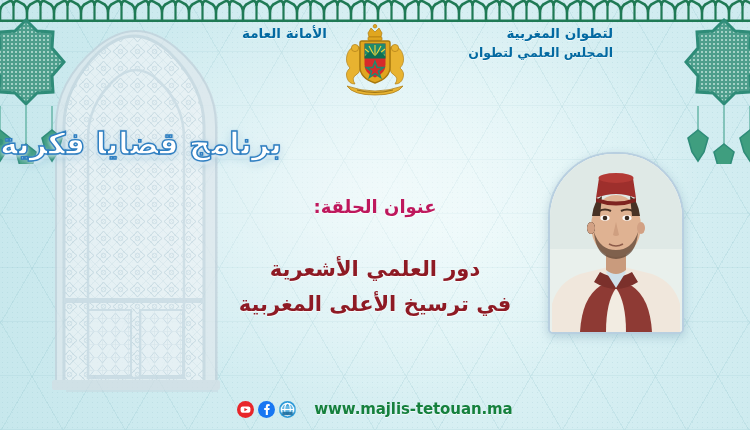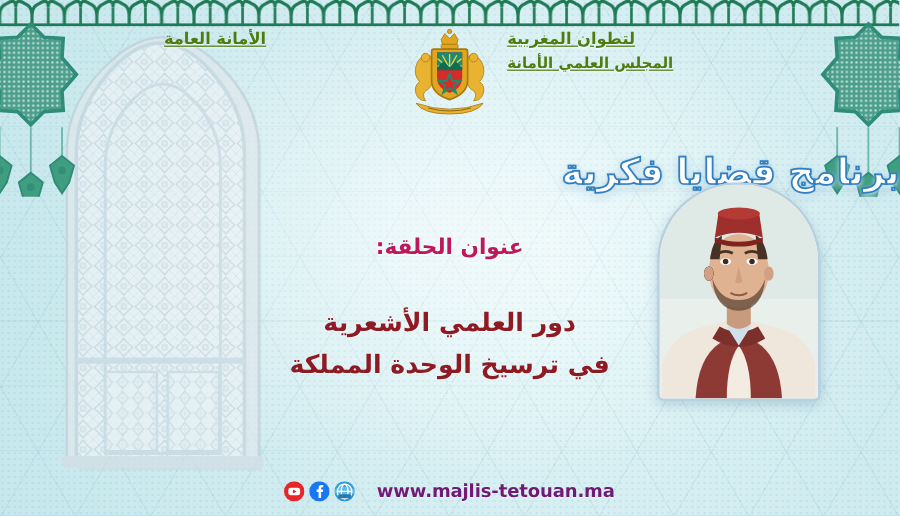--- a/index.html
+++ b/index.html
@@ -62,36 +62,35 @@
 
   
   .header{
     position:absolute;top:24px;left:0;right:0;
     display:flex;align-items:flex-start;justify-content:center;
     gap:8px;
     pointer-events:none;
   }
   .hdr-col{
     width:190px;
-    text-align:left;
-    color:#4d7c0f;
+    text-align:right;
+    color:#0369a1;
     line-height:1.45;
     font-size:13.5px;
     font-weight:700;
     text-shadow:0 1px 0 rgba(255,255,255,.55);
-    text-decoration:underline;
   }
   .hdr-col .l2{font-size:12.5px;letter-spacing:-.3px;}
   .emblem{width:80px;height:82px;flex:0 0 80px;margin-top:-4px;}
   .emblem svg{display:block;width:100%;height:100%;}
 
   
   .program-title{
     position:absolute;top:126px;left:0;right:0;
-    text-align:right;
+    text-align:left;
     font-size:30px;
     font-weight:800;
     color:#ffffff;
     letter-spacing:.5px;
     -webkit-text-stroke:1.4px #2f7fc1;
     text-shadow:
       0 0 2px #2f7fc1,
       0 2px 4px rgba(255,255,255,.9),
       0 3px 8px rgba(120,180,210,.65);
   }
@@ -149,21 +148,21 @@
     position:absolute;
     bottom:12px;left:0;right:0;
     display:flex;align-items:center;justify-content:center;
     gap:4px;
     direction:ltr;
   }
   .soc{width:17px;height:17px;border-radius:50%;display:block;}
   .soc svg{display:block;width:17px;height:17px;}
   .site-url{
     margin-left:14px;
-    font-size:15px;font-weight:700;color:#701a75;
+    font-size:15px;font-weight:700;color:#15803d;
     letter-spacing:-.1px;
     text-shadow:0 1px 0 rgba(255,255,255,.7);
   }
 </style>
 </head>
 <body>
 
 <div id="stage">
 
   <div class="bg-base"></div>
@@ -269,21 +268,21 @@
         <path d="M80 116 l10 8 -4 14 -6 9 -6 -9 -4 -14 Z"></path>
         <path d="M106 130 l10 8 -4 14 -6 9 -6 -9 -4 -14 Z"></path>
         <path d="M132 116 l10 8 -4 14 -6 9 -6 -9 -4 -14 Z"></path>
       </g>
     </svg>
   </div>
 
   <div class="header">
     <div class="hdr-col">
       <div>لتطوان المغربية</div>
-      <div class="l2">المجلس العلمي الأمانة</div>
+      <div class="l2">المجلس العلمي لتطوان</div>
     </div>
 
     <div class="emblem">
       <svg viewBox="0 0 80 82" xmlns="http://www.w3.org/2000/svg">
 
         <g fill="#e0a61f" stroke="#b07d10" stroke-width=".7">
           <path d="M33 13 L36 8 L40 12 L44 8 L47 13 L46 17 L34 17 Z"></path>
           <rect x="33" y="17" width="14" height="3.4" rx="1"></rect>
           <circle cx="40" cy="6.2" r="1.8"></circle>
         </g>
@@ -325,21 +324,21 @@
       <div>الأمانة العامة</div>
     </div>
   </div>
 
   <div class="program-title">برنامج قضايا فكرية</div>
 
   <div class="episode-label">عنوان الحلقة:</div>
 
   <div class="episode-title">
     <span class="ln">دور العلمي الأشعرية</span>
-    <span class="ln">في ترسيخ الوحدة المملكة</span>
+    <span class="ln">في ترسيخ الأعلى المغربية</span>
   </div>
 
   <div class="portrait-frame">
     <div class="portrait">
       <svg viewBox="0 0 132 178" xmlns="http://www.w3.org/2000/svg">
         <rect width="132" height="178" fill="#e9f0ec"></rect>
         <rect x="0" y="0" width="132" height="95" fill="#dfe9e6"></rect>
 
         <path d="M2 178 L2 150 q6 -22 28 -30 l36 -9 l36 9 q22 8 28 30 l0 28 Z" fill="#f0e7dc"></path>
         <path d="M30 178 q2 -34 20 -46 l16 -5 l16 5 q18 12 20 46 Z" fill="#8e3a34"></path>

